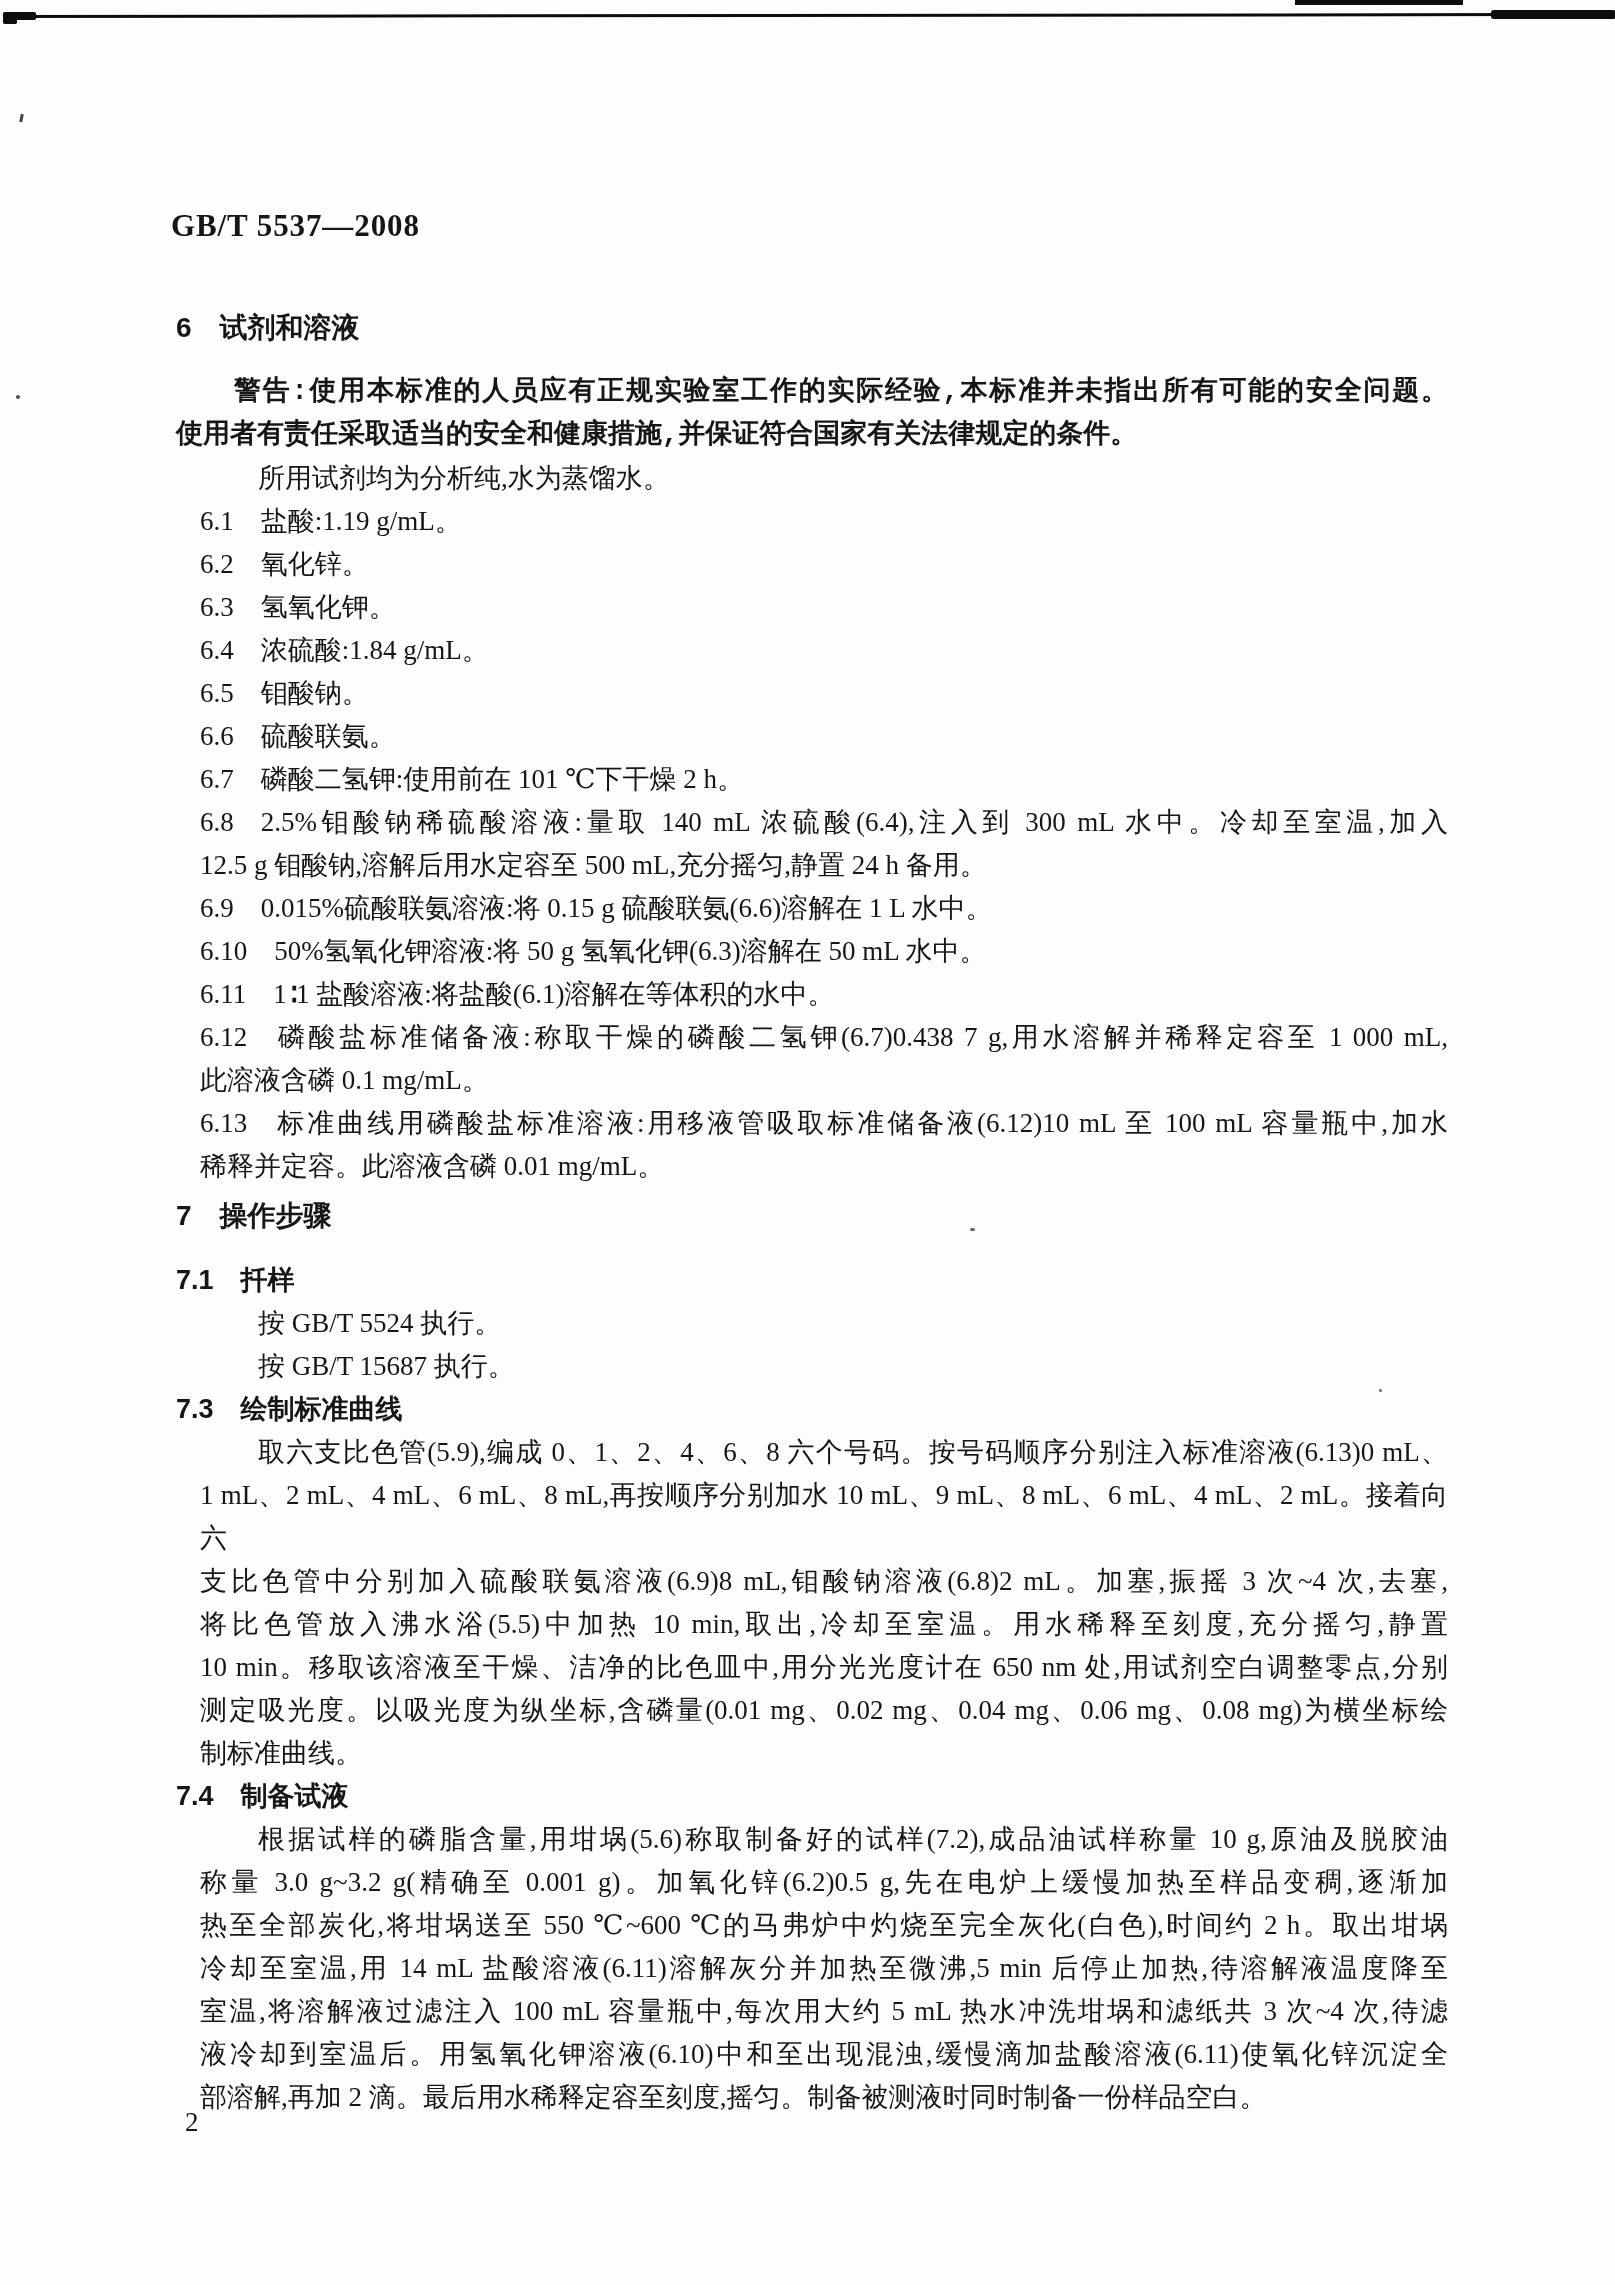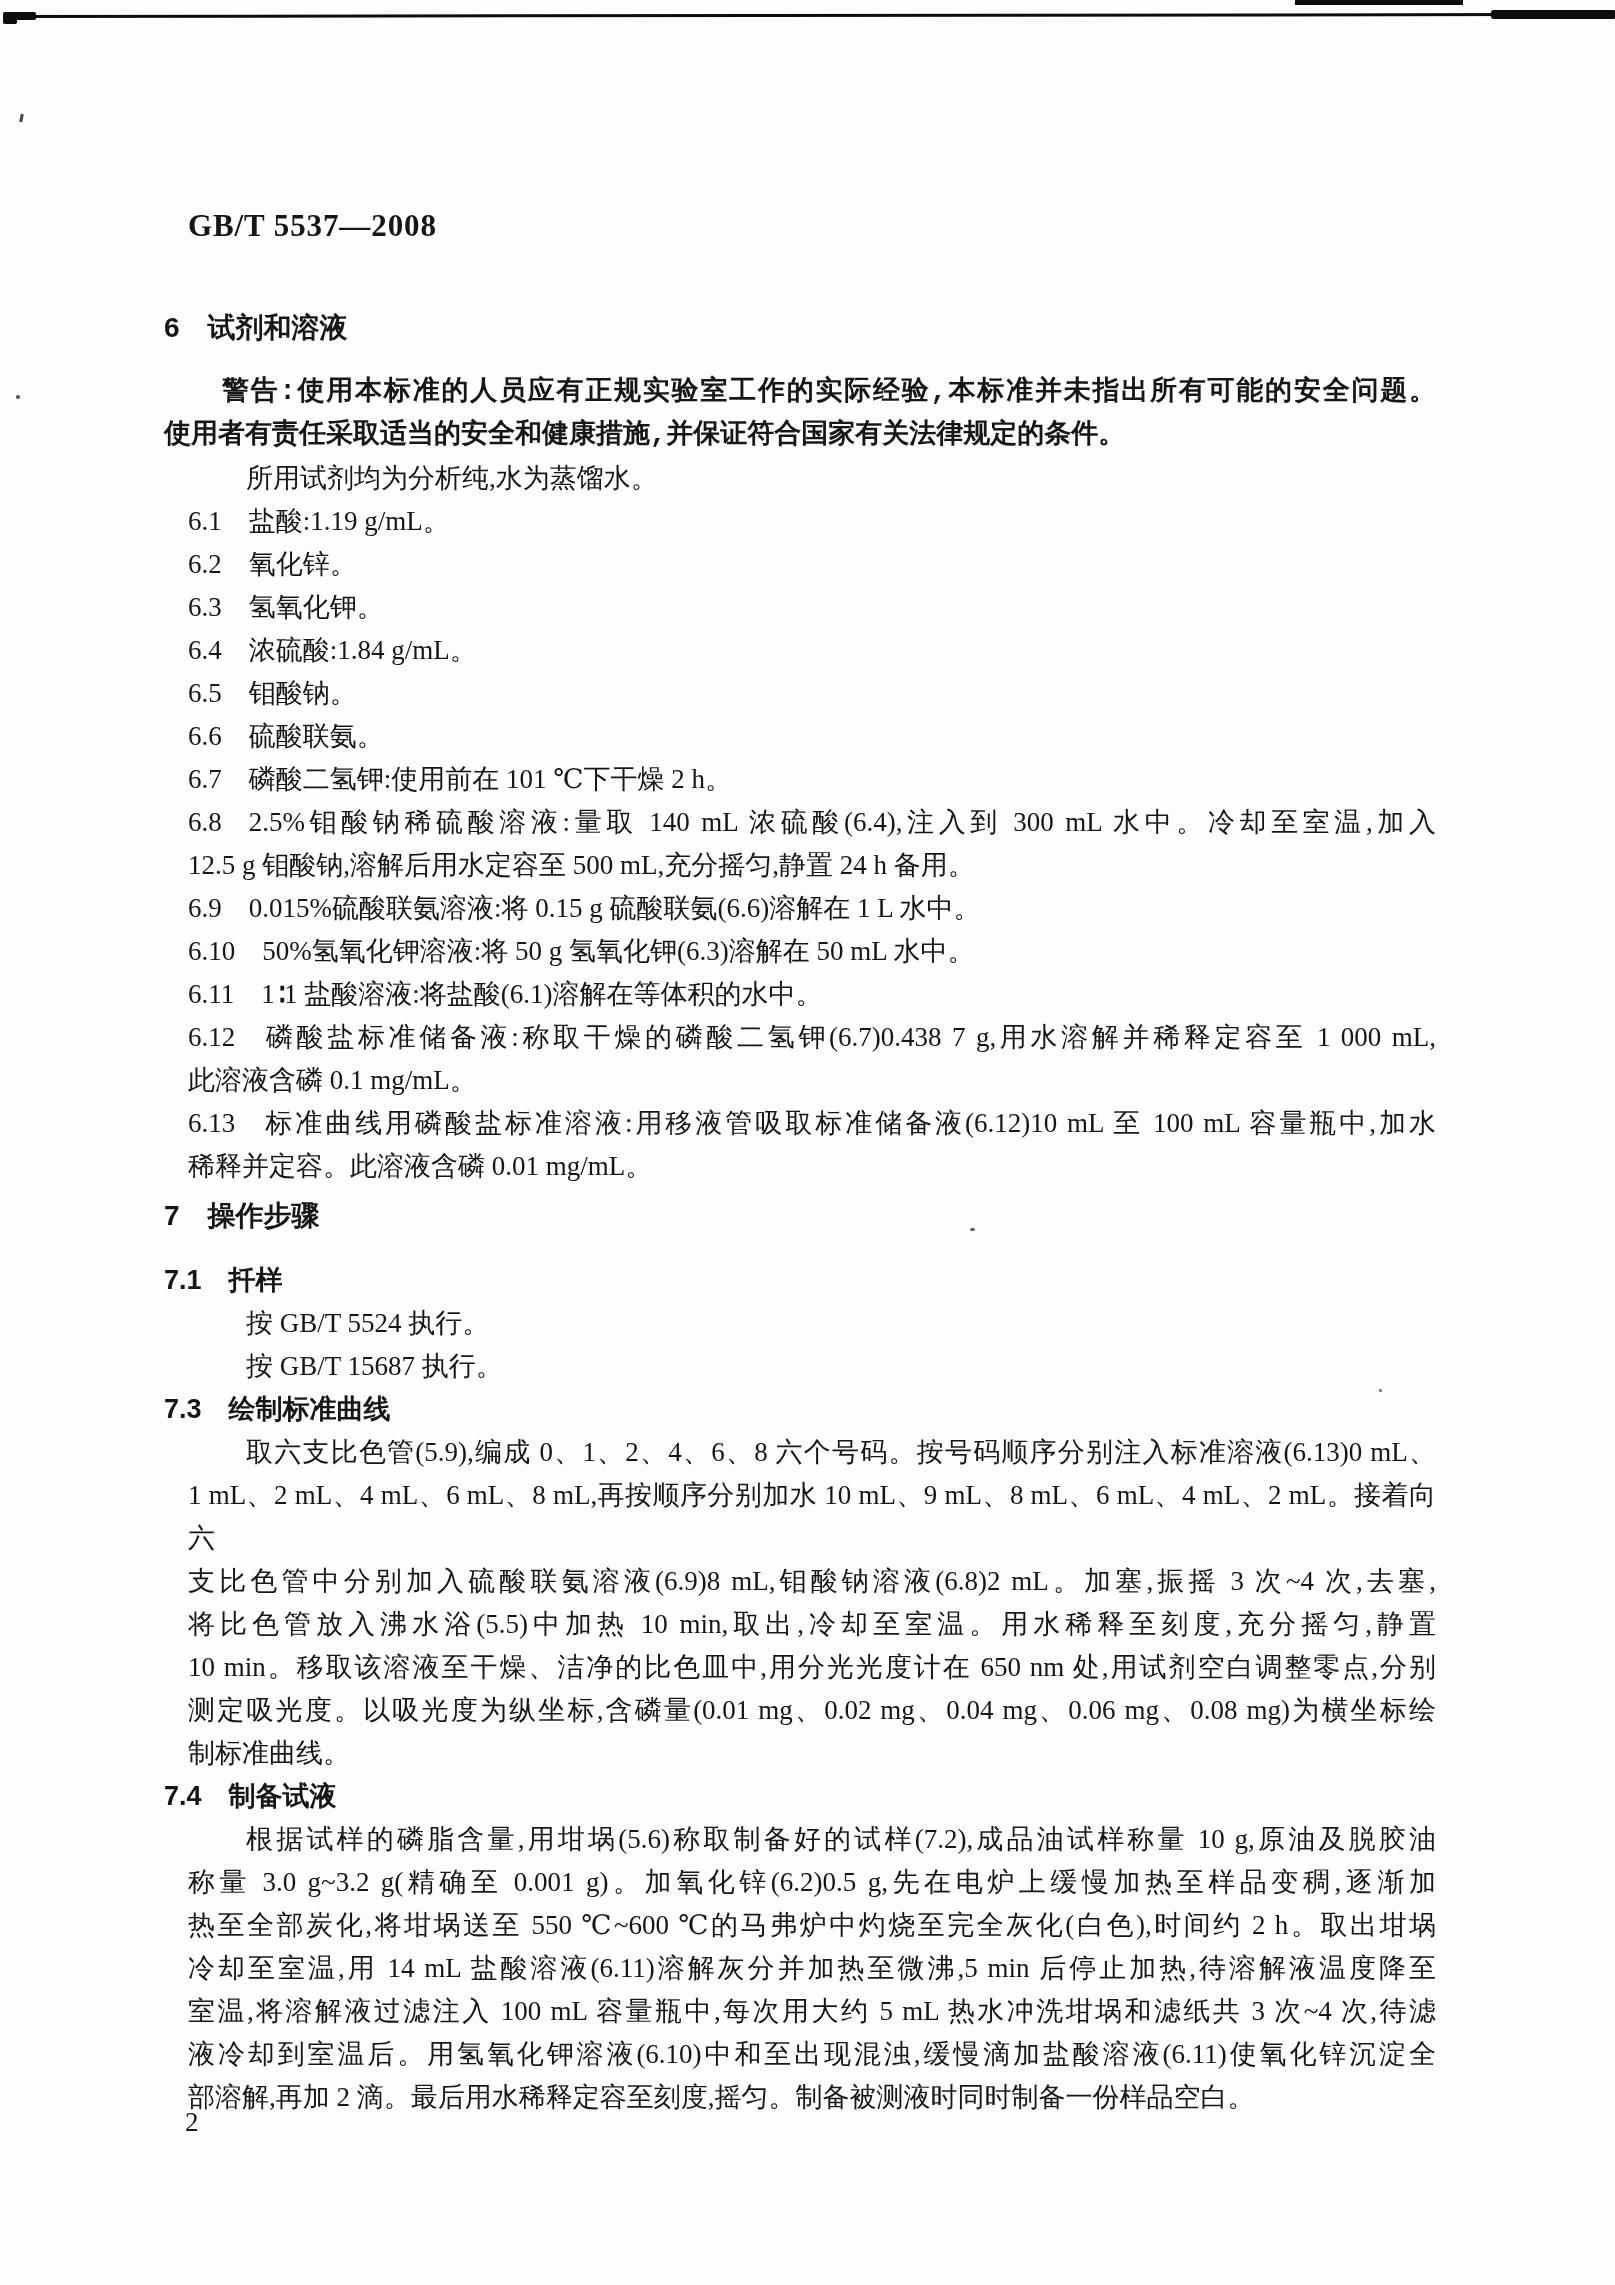--- a/index.html
+++ b/index.html
@@ -21,31 +21,31 @@
   .top-line-hook2{ left: 2.7px;    top: 18px; width: 14.5px;   height: 6.3px;  border-radius: 1.8px; }
   .top-right-thick { left: 1491px; top: 10px; width: 125px; height: 9px; border-radius: 2.7px; }
   .top-right-bar { left: 1295px; top: 0;    width: 168px;  height: 4.5px; }
   .speck-1 { left: 20px;   top: 114px;  width: 2.7px; height: 8.1px; transform: rotate(12deg); background:#444; }
   .speck-2 { left: 16.3px;   top: 395px;  width: 3.6px; height: 3.6px; background:#555; border-radius:50%; }
   .speck-3 { left: 970px; top: 1228px; width: 5.4px; height: 2.7px; background:#666; border-radius:1.8px; }
   .speck-4 { left: 1379px; top: 1389px; width: 2.7px; height: 2.7px; background:#777; border-radius:50%; }
 
   .doc-code {
     position: absolute;
-    left: 188px;
+    left: 171px;
     top: 208px;
     font-size: 31px;
     font-weight: 700;
     letter-spacing: 0.9px;
     font-family: "Liberation Serif", "DejaVu Serif", serif;
   }
 
   .text-column {
     position: absolute;
-    left: 164px;
+    left: 176px;
     top: 306px;
     width: 1272px;
   }
 
   .line {
     font-size: 27px;
     line-height: 43px;
     white-space: normal;
   }
   .line.item, .line.body { font-family: "Liberation Serif", "DejaVu Serif", serif; margin-left: 24px; }

